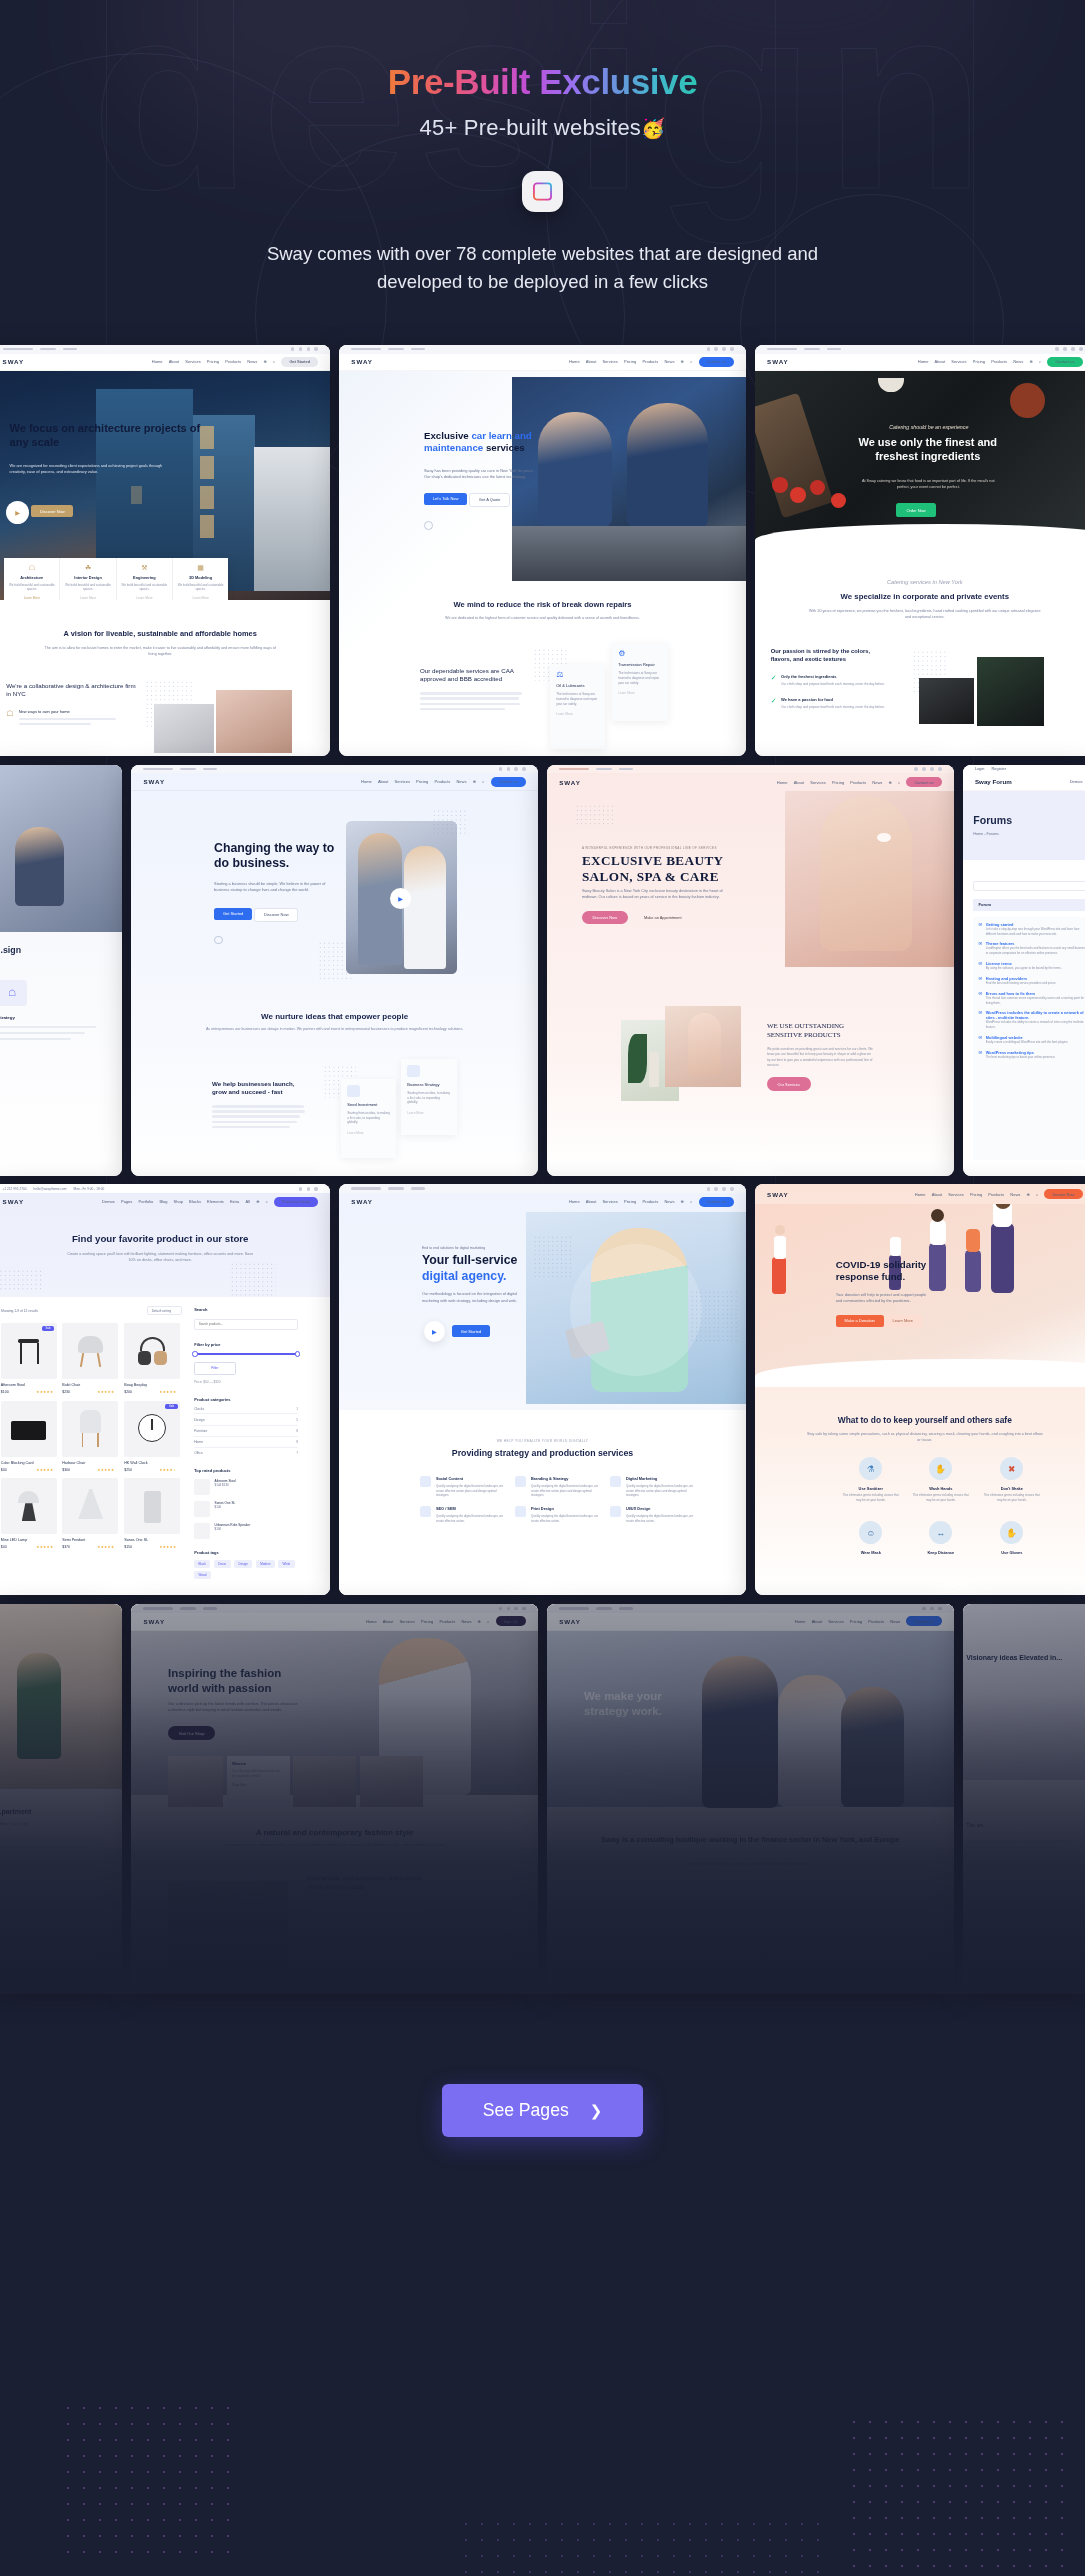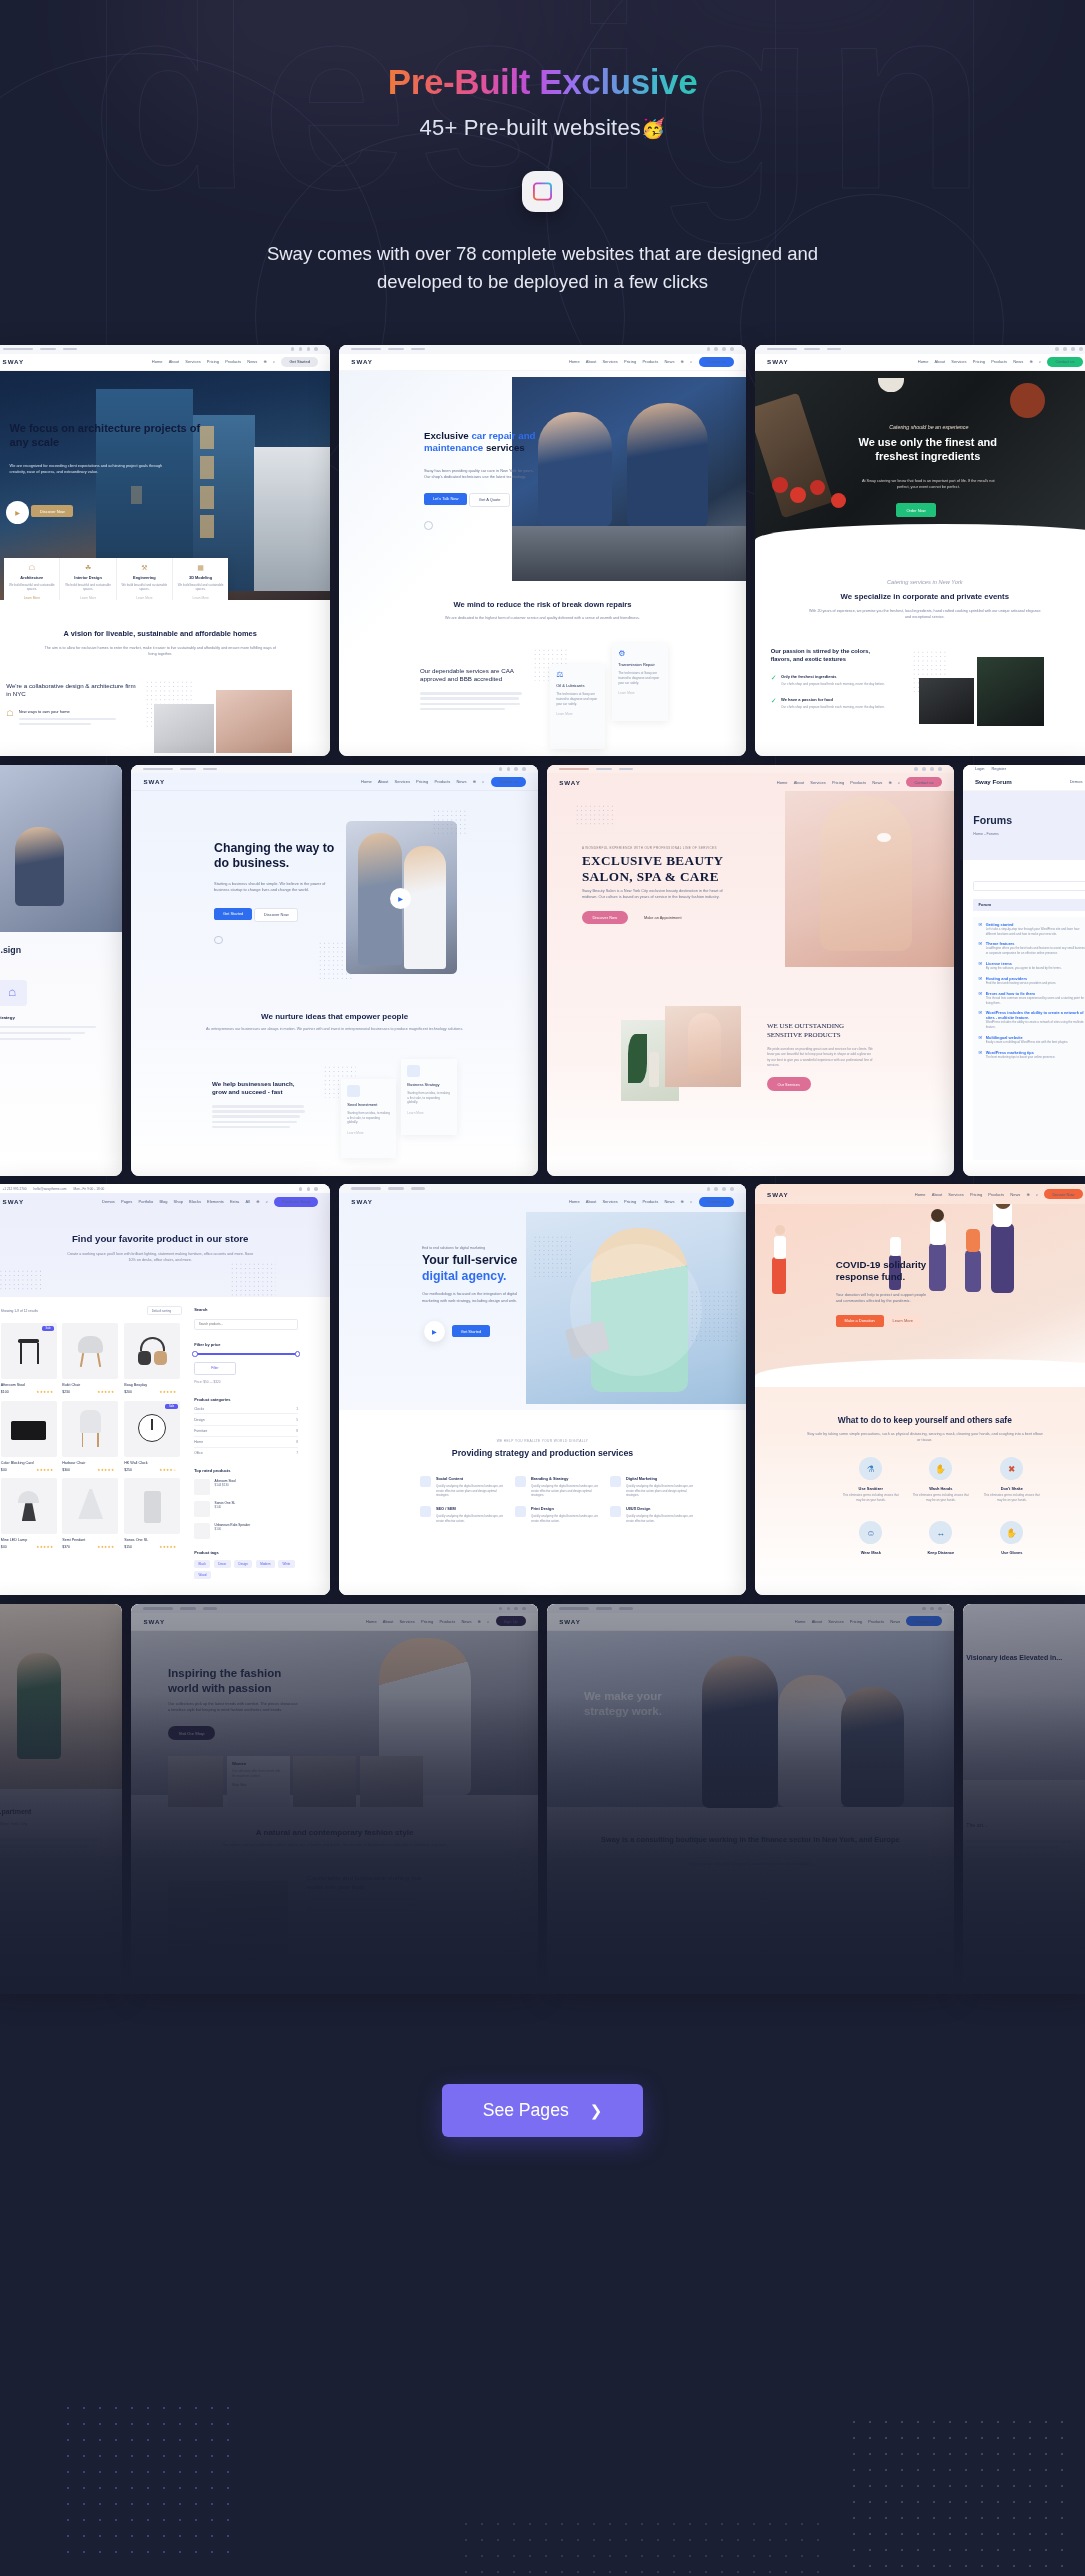--- a/index.html
+++ b/index.html
@@ -320,21 +320,21 @@
             <span>⊕</span>
             <span>⌕</span>
             <span class="cta">Contact us</span>
           </div>
         </div>
         <div class="photo-car" style="position:absolute;left:173px;top:32px;width:234px;height:204px">
           <div style="position:absolute;left:26.4px;top:35px;width:74px;height:115px;border-radius:35px 35px 8.8px 8.8px;background:linear-gradient(170deg,#e8c3a6,#2d4a78 42%)"></div>
           <div style="position:absolute;left:115px;top:26.4px;width:81px;height:125px;border-radius:39px 39px 8.8px 8.8px;background:linear-gradient(170deg,#d9b394,#27416b 40%)"></div>
           <div style="position:absolute;left:0;bottom:0;width:100%;height:55px;background:linear-gradient(180deg,#6d7682,#3d444f)"></div>
         </div>
-        <div class="ht" style="left:85px;top:85px;width:132px;font-size:9.7px;line-height:1.3"><span>Exclusive</span> <span style="color:#2f6df0">car repair and maintenance</span> <span>services</span></div>
+        <div class="ht" style="left:85px;top:85px;width:132px;font-size:9.7px;line-height:1.3"><span>Exclusive</span> <span style="color:#2f6df0">car learn and maintenance</span> <span>services</span></div>
         <div class="hp" style="left:85px;top:123px;width:115px">Sway has been providing quality car care in New York for years. Our shop's dedicated technicians use the latest technology.</div>
         <div class="btn-s" style="left:85px;top:148px;background:#2f6df0">Let's Talk Now</div>
         <div class="btn-s" style="left:130px;top:148px;background:#fff;color:#43506e;border:0.9px solid #dfe4ee">Get A Quote</div>
         <div class="icon-circ" style="left:85px;top:176px;width:8.8px;height:8.8px;border:0.9px solid #c2cbdc"></div>
         <div class="sec-title" style="top:255px;font-size:7.6px">We mind to reduce the risk of break down repairs</div>
         <div class="sec-sub" style="top:270px">We are dedicated to the highest form of customer service and quality delivered with a sense of warmth and friendliness.</div>
         <div style="position:absolute;left:81px;top:322px;width:106px">
           <div style="font-size:6.2px;color:#17224a;line-height:1.35">Our dependable services are CAA approved and BBB accredited</div>
           <div class="bar" style="width:102px;height:2.6px;margin-top:8.8px"></div>
           <div class="bar" style="width:99px;height:2.6px;margin-top:2.6px"></div>

